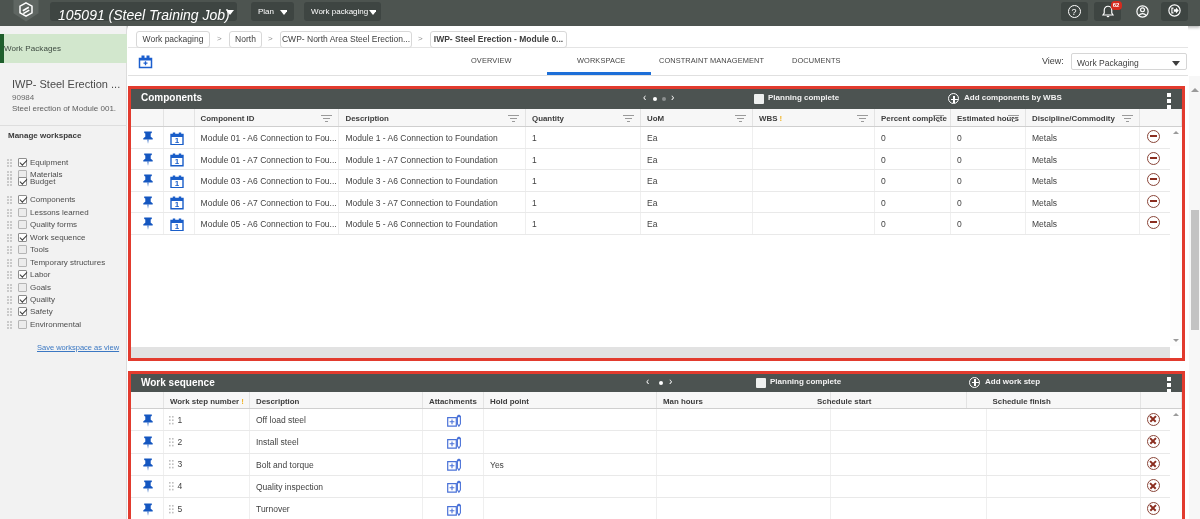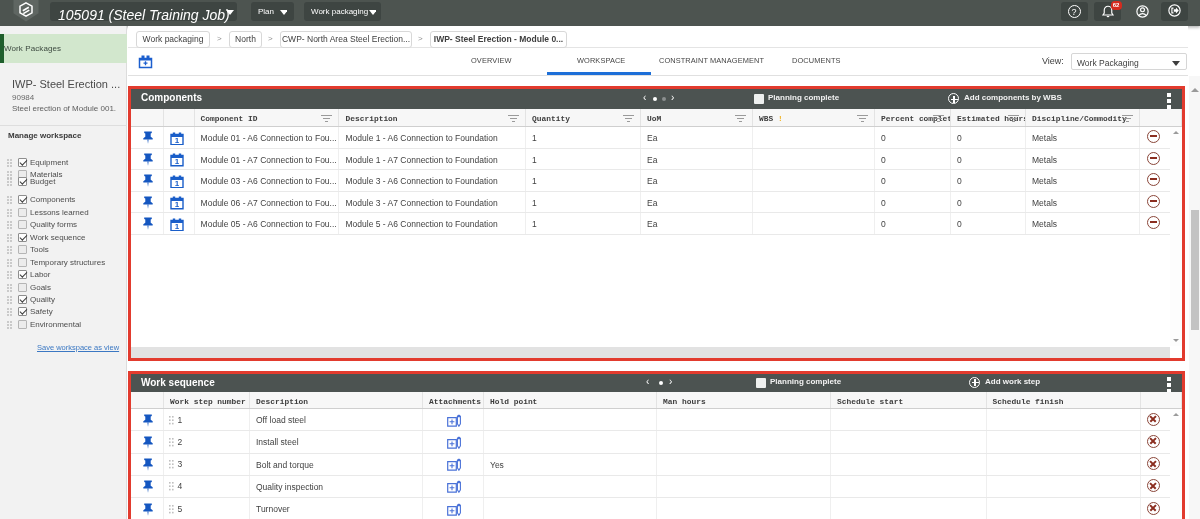--- a/index.html
+++ b/index.html
@@ -26,21 +26,21 @@
 .csep { position:absolute; top:34px; font-size:8px; color:#909090; }
 #toolrow { position:absolute; left:128px; top:48px; width:1060px; height:28px; background:#fff; border-bottom:1px solid #e0e0e0; }
 .tab { position:absolute; top:56px; font-size:7.4px; letter-spacing:0.1px; color:#454545; white-space:nowrap; }
 #tabunderline { position:absolute; left:547px; top:71.5px; width:104px; height:3px; background:#1d6fd8; }
 
 .panel { position:absolute; left:128px; width:1057px; border:3px solid #e23b2e; background:#fff; }
 .phead { position:relative; width:100%; background:#4c5351; }
 .ptitle { position:absolute; left:10px; color:#fff; font-weight:bold; font-size:10px; white-space:nowrap; }
 .pwhite { color:#f2f2f2; font-weight:bold; font-size:8px; white-space:nowrap; }
 .thead { position:relative; width:100%; background:#f7f7f7; border-bottom:1px solid #cfcfcf; }
-.th { position:absolute; top:0; height:100%; border-right:1px solid #e3e3e3; font-size:7.9px; font-weight:bold; color:#3d3d3d; overflow:hidden; white-space:nowrap;font-family:Liberation Mono, monospace; }
+.th { position:absolute; top:0; height:100%; border-right:1px solid #e3e3e3; font-size:7.9px; font-weight:bold; color:#3d3d3d; overflow:hidden; white-space:nowrap; }
 .th span.t { position:absolute; left:6px; top:5px; }
 .trow { position:relative; width:100%; border-bottom:1px solid #e9e9e9; background:#fff; }
 .td { position:absolute; top:0; height:100%; border-right:1px solid #efefef; font-size:8.5px; color:#424242; overflow:hidden; white-space:nowrap; }
 .td span.t { position:absolute; left:6px; top:6px; }
 .funnel { position:absolute; top:5.5px; width:11px; height:8px; }
 .funnel i { position:absolute; left:50%; background:#9a9a9a; height:1px; display:block;}
 .funnel i.a { top:0; width:11px; margin-left:-5.5px; }
 .funnel i.b { top:3px; width:7px; margin-left:-3.5px; }
 .funnel i.c { top:6px; width:3px; margin-left:-1.5px; }
 .rmv { position:absolute; width:13px; height:13px; border:1.1px solid #8a4639; border-radius:50%; }
@@ -677,21 +677,21 @@
       </div>
       <div class="th" style="left:292px;width:61px;">
         <span class="t">Attachments</span>
       </div>
       <div class="th" style="left:526px;width:174px;">
         <span class="t">Man hours</span>
       </div>
       <div class="th" style="left:353px;width:173px;">
         <span class="t">Hold point</span>
       </div>
-      <div class="th" style="left:700px;width:155.5px;">
+      <div class="th" style="left:680px;width:155.5px;">
         <span class="t">Schedule start</span>
       </div>
       <div class="th" style="left:855.5px;width:154px;">
         <span class="t">Schedule finish</span>
       </div>
       <div class="th" style="left:1009.5px;width:41.5px;"></div>
     </div>
     <div class="trow" style="height:22.3px;">
       <div class="td" style="left:0px;width:33px;"></div>
       <div class="td" style="left:33px;width:86px;"></div>

